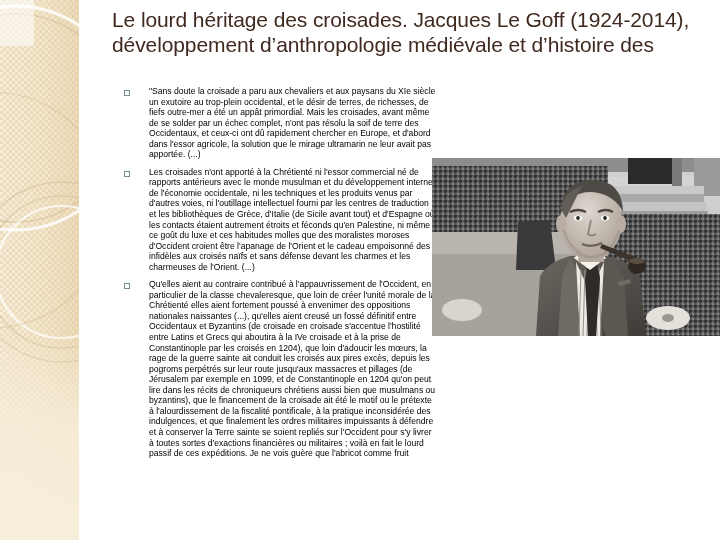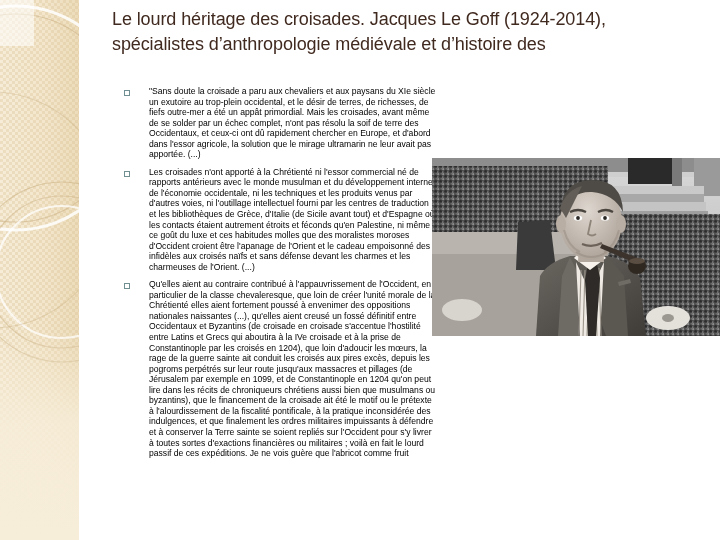--- a/index.html
+++ b/index.html
@@ -51,21 +51,21 @@
 
   
   #title-block {
     position: absolute;
     left: 112px;
     top: 7px;
     width: 598px;
   }
   #title-block .tline {
     color: #40291f;
-    font-size: 18px;
+    font-size: 21px;
     line-height: 25px;
     letter-spacing: -0.1px;
     white-space: nowrap;
   }
   #title-block .ital { font-style: italic; }
 
   
   #body-col {
     position: absolute;
     left: 124px;
@@ -124,21 +124,21 @@
         <circle cx="62" cy="272" r="66" stroke="#ffffff" stroke-opacity="0.75" stroke-width="2.2"></circle>
         <circle cx="-8" cy="210" r="118" stroke="#cbb184" stroke-opacity="0.40" stroke-width="1.2"></circle>
       </g>
       <rect x="0" y="0" width="34" height="46" fill="#ffffff" fill-opacity="0.55"></rect>
     </svg>
     <div class="fadebottom"></div>
   </div>
 
   <div id="title-block">
     <div class="tline">Le lourd héritage des croisades. Jacques Le Goff (1924-2014),</div>
-    <div class="tline">spécialistes d’anthropologie médiévale et d’histoire des</div>
+    <div class="tline">développement d’anthropologie médiévale et d’histoire des</div>
   </div>
 
   <div id="body-col">
     <div class="bullet-row">
       <span class="bullet-mark"></span>
       <div class="bullet-text">"Sans doute la croisade a paru aux chevaliers et aux paysans du XIe siècle un exutoire au trop-plein occidental, et le désir de terres, de richesses, de fiefs outre-mer a été un appât primordial. Mais les croisades, avant même de se solder par un échec complet, n'ont pas résolu la soif de terre des Occidentaux, et ceux-ci ont dû rapidement chercher en Europe, et d'abord dans l'essor agricole, la solution que le mirage ultramarin ne leur avait pas apportée. (...)</div>
     </div>
     <div class="bullet-row">
       <span class="bullet-mark"></span>
       <div class="bullet-text">Les croisades n'ont apporté à la Chrétienté ni l'essor commercial né de rapports antérieurs avec le monde musulman et du développement interne de l'économie occidentale, ni les techniques et les produits venus par d'autres voies, ni l'outillage intellectuel fourni par les centres de traduction et les bibliothèques de Grèce, d'Italie (de Sicile avant tout) et d'Espagne où les contacts étaient autrement étroits et féconds qu'en Palestine, ni même ce goût du luxe et ces habitudes molles que des moralistes moroses d'Occident croient être l'apanage de l'Orient et le cadeau empoisonné des infidèles aux croisés naïfs et sans défense devant les charmes et les charmeuses de l'Orient. (...)</div>

